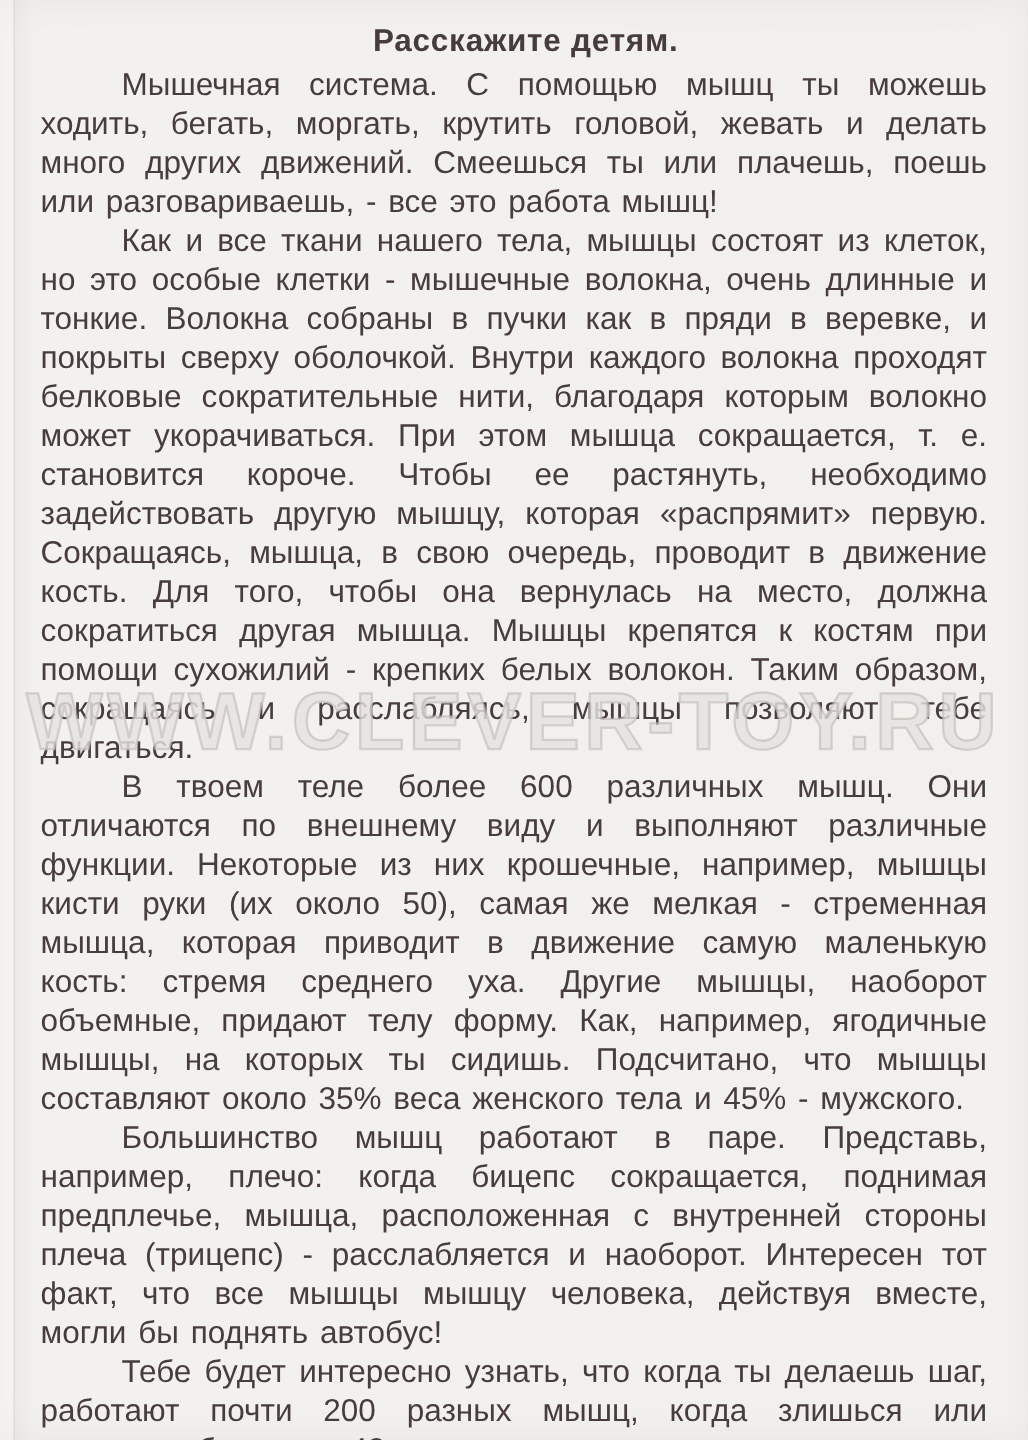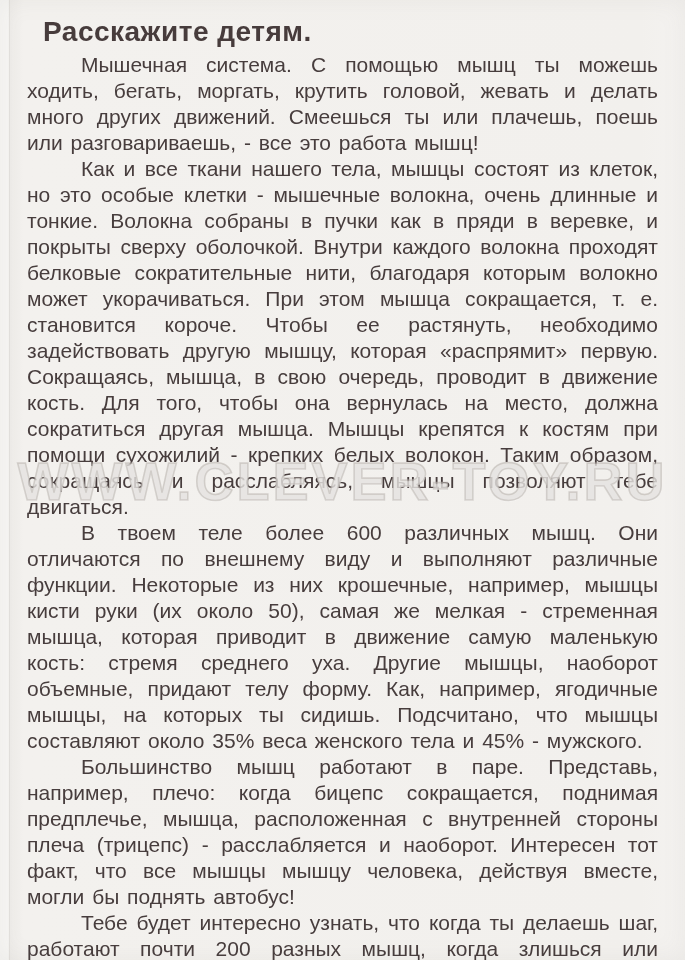--- a/index.html
+++ b/index.html
@@ -24,25 +24,26 @@
   }
   
   .scan::before {
     content: "";
     position: absolute;
     left: 9px; top: 0;
     width: 1px; height: 100%;
     background: rgba(120,110,100,0.10);
   }
   .title {
-    font-size: 28px;
+    font-size: 21px;
     font-weight: bold;
     color: #473c3c;
     margin: 0 0 4px 16px;
     letter-spacing: 0.5px;
+    text-align: center;
   }
   .para {
     margin: 0;
     font-size: 21px;
     line-height: 26px;
     color: #473d3d;
     text-align: justify;
     text-indent: 54px;
     word-spacing: 2px;
   }

